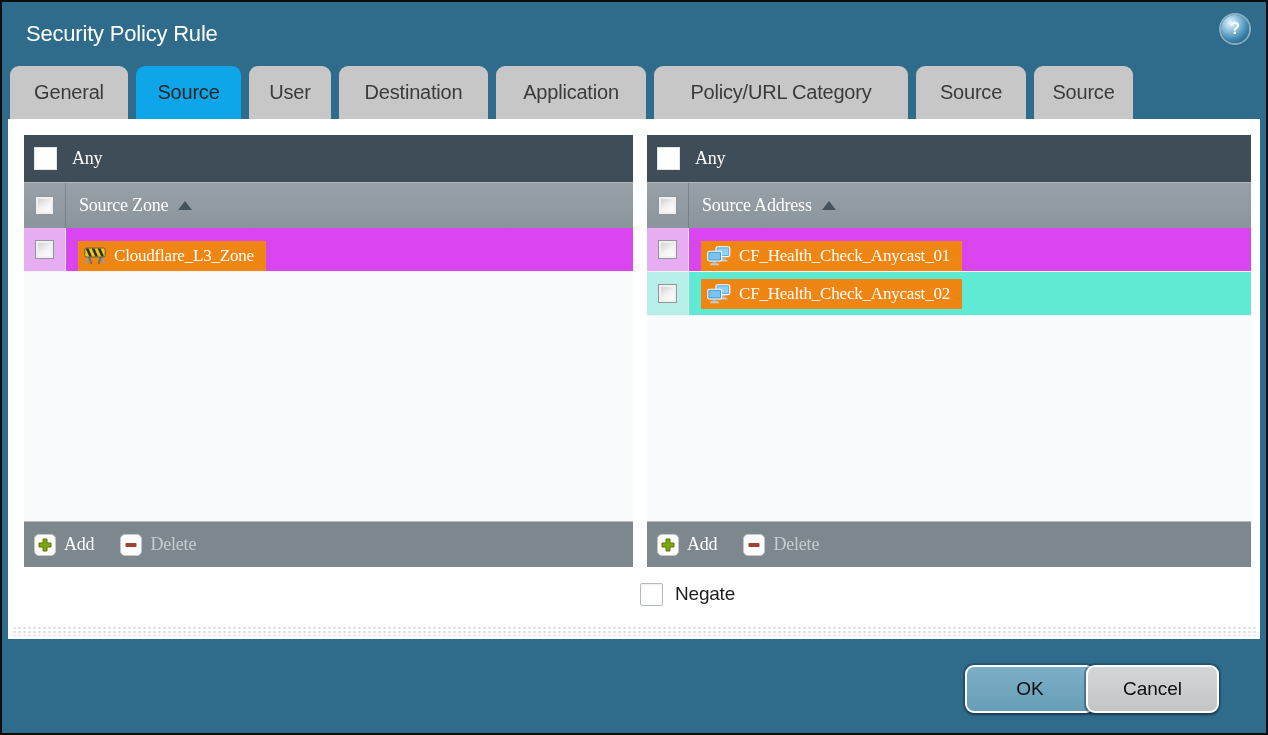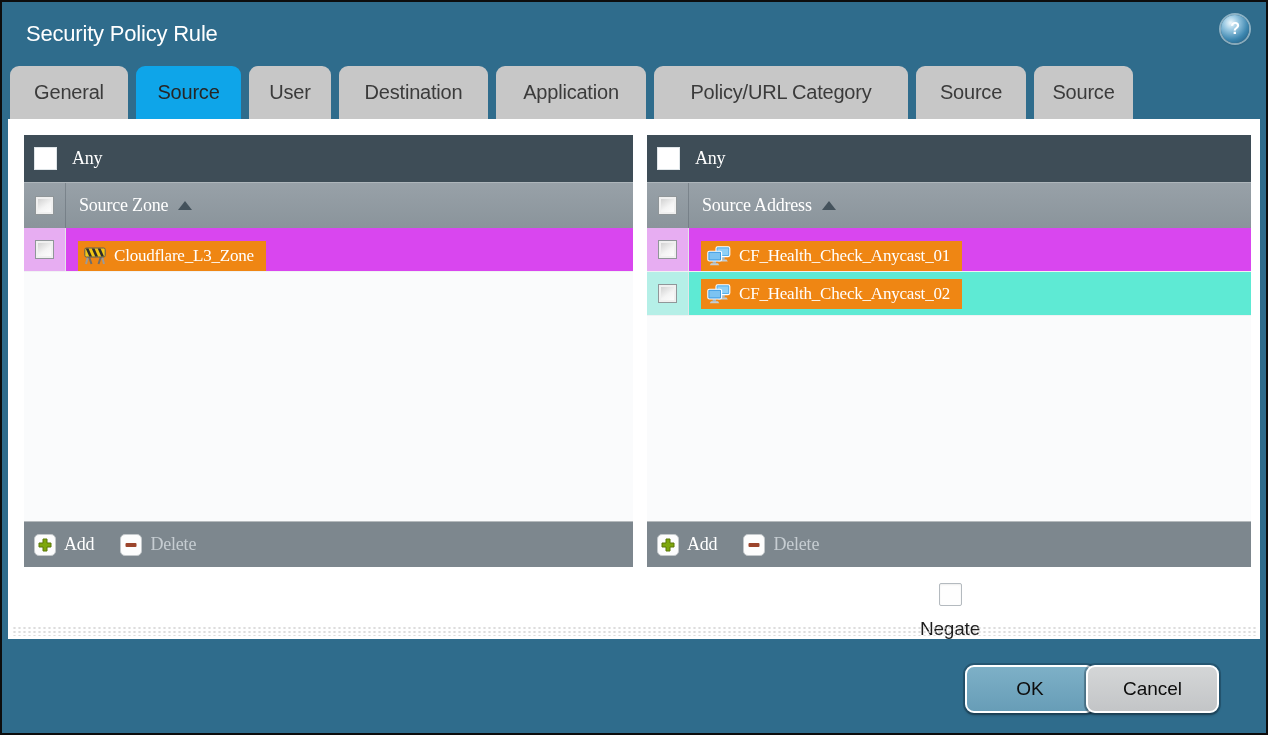--- a/index.html
+++ b/index.html
@@ -62,21 +62,21 @@
 
   
   .cb{ display:inline-block; flex:0 0 auto; }
   .cb.any{ width:23px; height:23px; background:#fff; border:1px solid #dfe5e8; }
   .cb.small{ width:19px; height:19px; border:1px solid #909699;
              background:linear-gradient(145deg,#c9c9c9,#f4f4f4 55%,#ffffff);
              box-shadow:inset 0 0 0 2px #f0f0f0; }
   .cb.negate{ width:23px; height:23px; background:#fefefe; border:1px solid #b4babf; border-radius:2px;
               box-shadow:inset 0 1px 2px rgba(0,0,0,.07); cursor:pointer; }
 
-  .negate-row{ display:flex; align-items:center; gap:12px; margin:16px 0 0 616px;flex-direction:column; }
+  .negate-row{ display:flex; align-items:flex-start; gap:12px; margin:16px 0 0 616px; }
   .negate-label{ font-size:19px; color:#1d1d1d; }
 
   .grip{ position:absolute; left:4px; right:4px; bottom:3px; height:10px; opacity:.85;
          background-image:radial-gradient(circle, #d7d7d7 1px, rgba(0,0,0,0) 1.3px);
          background-size:5px 4px; cursor:s-resize; }
 
   
   .btn{ position:absolute; top:663px; height:48px; border:2px solid #fff; border-radius:9px;
         font-family:Liberation Sans, sans-serif; font-size:19px; color:#0d0d0d; cursor:pointer;
         box-shadow:0 0 0 2px rgba(15,40,55,.3), 0 2px 3px rgba(0,0,0,.35); }

